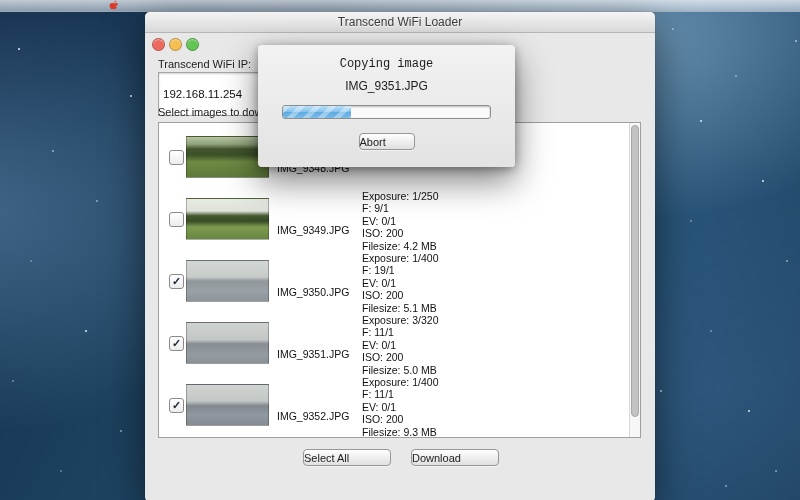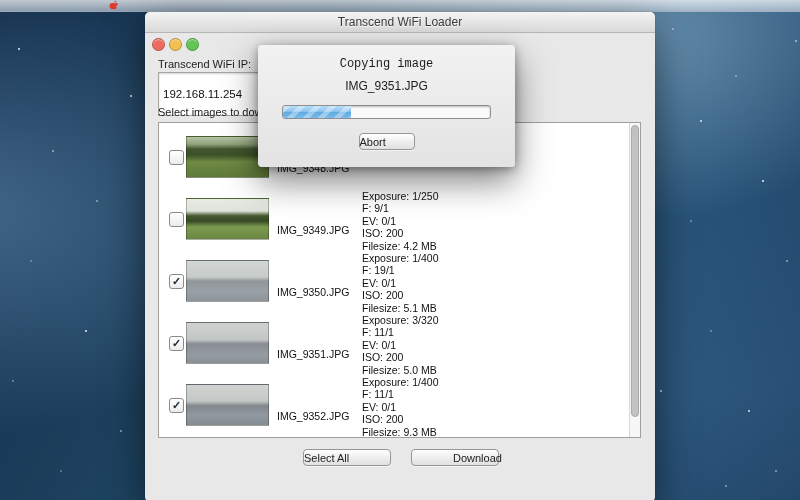--- a/index.html
+++ b/index.html
@@ -50,21 +50,21 @@
   .thumb{position:absolute;left:27px;top:10px;width:83px;height:42px;border:1px solid rgba(0,0,0,.25);box-sizing:border-box;}
   .fname{position:absolute;left:118px;top:36px;font-size:10.5px;color:#111;}
   .meta{position:absolute;left:171px;top:2px;font-size:10.5px;line-height:12.4px;color:#111;margin-left:32px;}
   .scrollbar{position:absolute;right:0;top:0;width:11px;height:100%;background:#f7f7f7;border-left:1px solid #d8d8d8;box-sizing:border-box;}
   .scroll-thumb{position:absolute;left:1px;top:2px;width:8px;height:93%;border-radius:5px;background:#c2c2c2;border:1px solid #a9a9a9;box-sizing:border-box;}
   .btn{position:absolute;height:17px;border:1px solid #979797;border-radius:4px;
     background:linear-gradient(#ffffff,#ededed 55%,#e0e0e0);color:#222;
     font-family:"Liberation Sans",sans-serif;font-size:11px;line-height:14px;text-align:left;
     box-shadow:0 1px 0 rgba(255,255,255,.5);padding:0;}
   .select-all{left:110px;top:437px;width:88px;margin-left:48px;}
-  .download{left:266px;top:437px;width:88px;padding-left:41px;}
+  .download{left:266px;top:437px;width:88px;}
   
   .dialog{position:absolute;left:258px;top:45px;width:257px;height:122px;
     background:linear-gradient(#f2f2f2,#e3e3e3);border-radius:4px;
     box-shadow:0 14px 34px rgba(0,0,0,.5), 0 2px 10px rgba(0,0,0,.35);}
   .dlg-title{margin-top:12px;text-align:center;font-size:12px;color:#1c1c1c;font-family:Liberation Mono, monospace;}
   .dlg-file{margin-top:8px;text-align:center;font-size:12px;color:#1c1c1c;}
   .progress-track{margin:12px 24px 0 24px;height:12px;background:#fafafa;border:1px solid #8e8e8e;border-radius:3px;
     box-shadow:inset 0 1px 2px rgba(0,0,0,.25);overflow:hidden;}
   .progress-fill{height:100%;width:33%;border-radius:2px 0 0 2px;
     background:

